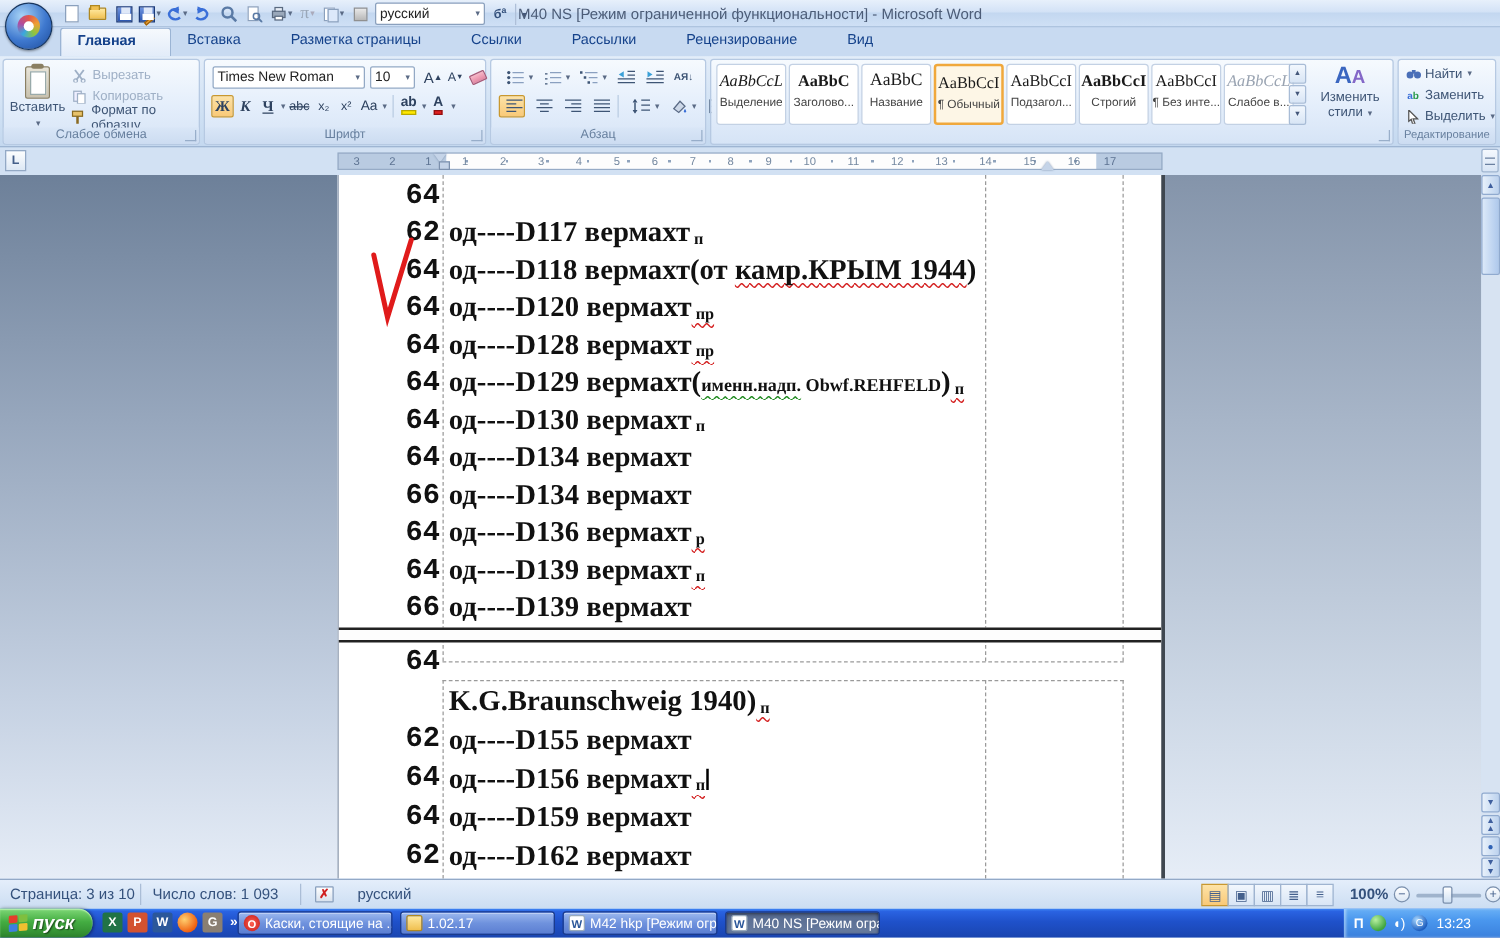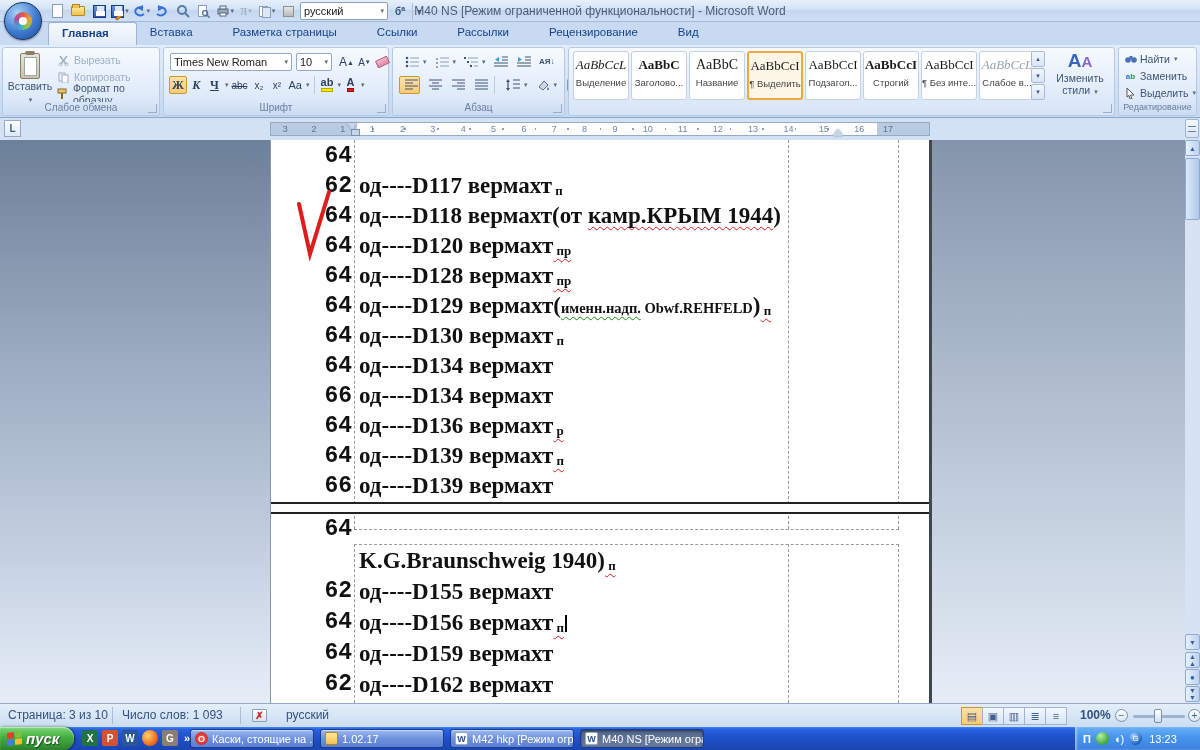--- a/index.html
+++ b/index.html
@@ -530,21 +530,21 @@
         <div class="chip">
           <span class="sample bold">AaBbC</span>
           <span class="clabel">Заголово...</span>
         </div>
         <div class="chip">
           <span class="sample plain-large">AaBbC</span>
           <span class="clabel">Название</span>
         </div>
         <div class="chip selected">
           <span class="sample plain">AaBbCcI</span>
-          <span class="clabel">¶ Выделить</span>
+          <span class="clabel">¶ Обычный</span>
         </div>
         <div class="chip">
           <span class="sample plain">AaBbCcI</span>
           <span class="clabel">Подзагол...</span>
         </div>
         <div class="chip">
           <span class="sample bold">AaBbCcI</span>
           <span class="clabel">Строгий</span>
         </div>
         <div class="chip">

